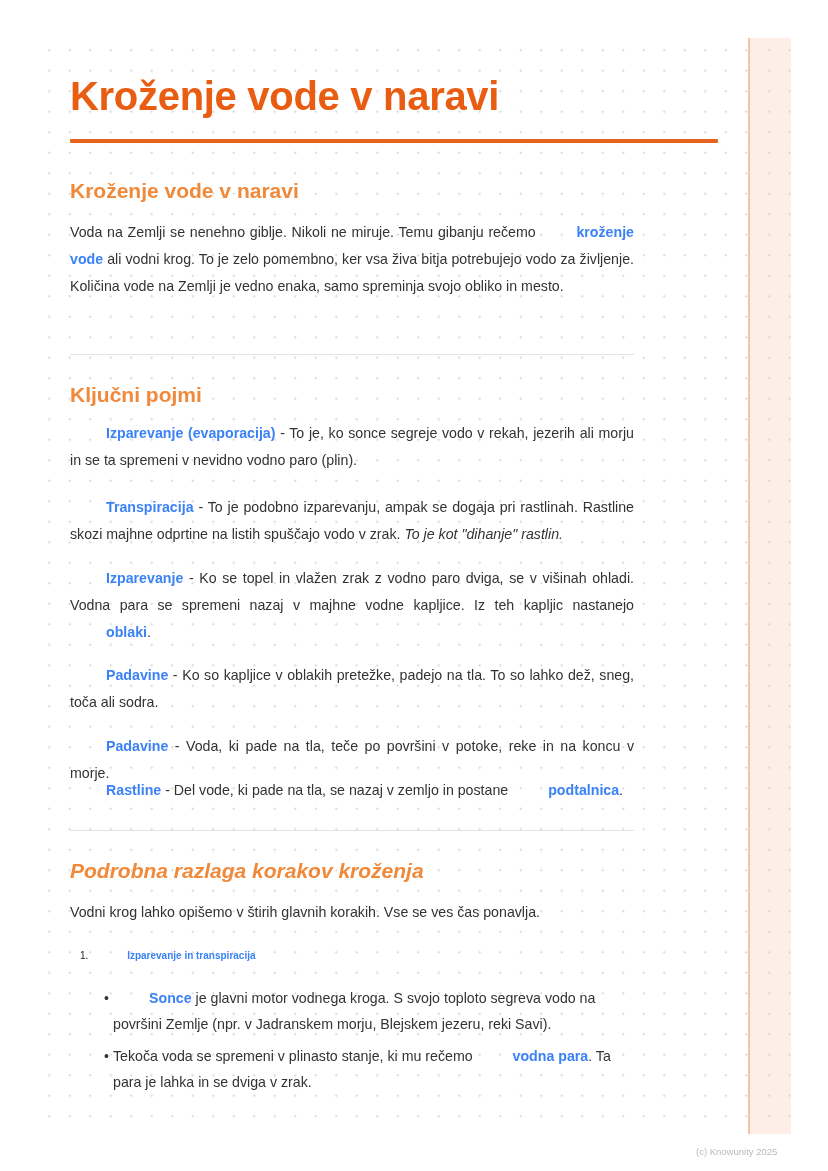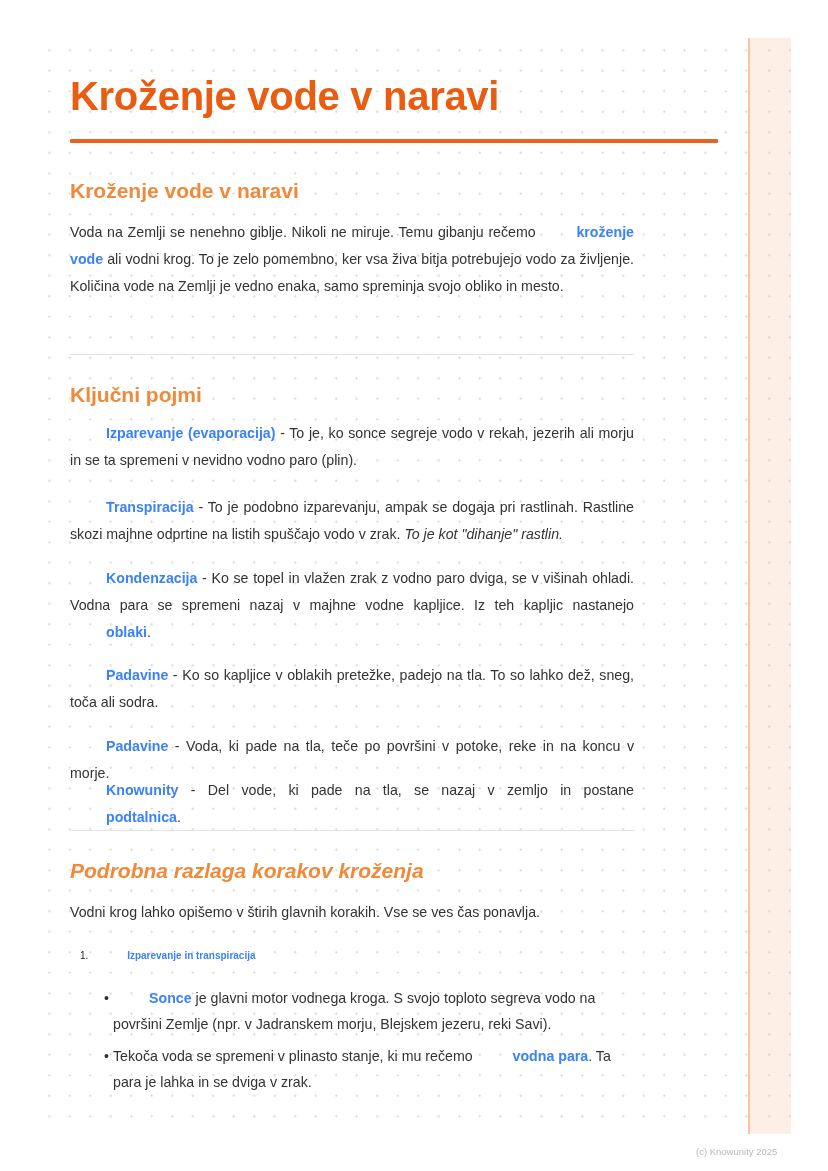--- a/index.html
+++ b/index.html
@@ -56,27 +56,27 @@
 <p class="body" style="top:219px;"><span>Voda na Zemlji se nenehno giblje. Nikoli ne miruje. Temu gibanju rečemo </span><b>kroženje vode</b><span> ali vodni krog. To je zelo pomembno, ker vsa živa bitja potrebujejo vodo za življenje. Količina vode na Zemlji je vedno enaka, samo spreminja svojo obliko in mesto.</span></p>
 
 <div class="sep" style="top:354px;"></div>
 
 <h2 class="sec" style="top:381px;">Ključni pojmi</h2>
 
 <p class="body" style="top:420px;"><b>Izparevanje (evaporacija)</b><span> - </span><span>To je, ko sonce segreje vodo v rekah, jezerih ali morju in se ta spremeni v nevidno vodno paro (plin).</span></p>
 
 <p class="body" style="top:494px;"><b>Transpiracija</b><span> - </span><span>To je podobno izparevanju, ampak se dogaja pri rastlinah. Rastline skozi majhne odprtine na listih spuščajo vodo v zrak. </span><i>To je kot "dihanje" rastlin.</i></p>
 
-<p class="body" style="top:565px;"><b>Kondenzacija</b><span> - </span><span>Ko se topel in vlažen zrak z vodno paro dviga, se v višinah ohladi. Vodna para se spremeni nazaj v majhne vodne kapljice. Iz teh kapljic nastanejo </span><b>oblaki</b><span>.</span></p>
+<p class="body" style="top:565px;"><b>Izparevanje</b><span> - </span><span>Ko se topel in vlažen zrak z vodno paro dviga, se v višinah ohladi. Vodna para se spremeni nazaj v majhne vodne kapljice. Iz teh kapljic nastanejo </span><b>oblaki</b><span>.</span></p>
 
 <p class="body" style="top:662px;"><b>Padavine</b><span> - </span><span>Ko so kapljice v oblakih pretežke, padejo na tla. To so lahko dež, sneg, toča ali sodra.</span></p>
 
 <p class="body" style="top:733px;"><b>Padavine</b><span> - </span><span>Voda, ki pade na tla, teče po površini v potoke, reke in na koncu v morje.</span></p>
 
-<p class="body" style="top:777px;"><b>Knowunity</b><span> - </span><span>Del vode, ki pade na tla, se nazaj v zemljo in postane </span><b>podtalnica</b><span>.</span></p>
+<p class="body" style="top:777px;"><b>Rastline</b><span> - </span><span>Del vode, ki pade na tla, se nazaj v zemljo in postane </span><b>podtalnica</b><span>.</span></p>
 
 <div class="sep" style="top:830px;"></div>
 
 <h2 class="sec" style="top:857px;font-style:italic;">Podrobna razlaga korakov kroženja</h2>
 <p class="body" style="top:899px;">Vodni krog lahko opišemo v štirih glavnih korakih. Vse se ves čas ponavlja.</p>
 
 <div class="ol-item" style="top:945px;"><span>1.</span> <b>Izparevanje in transpiracija</b></div>
 
 <div class="bullet-row" style="top:985px;">
   <span class="bullet-dot">•</span>

